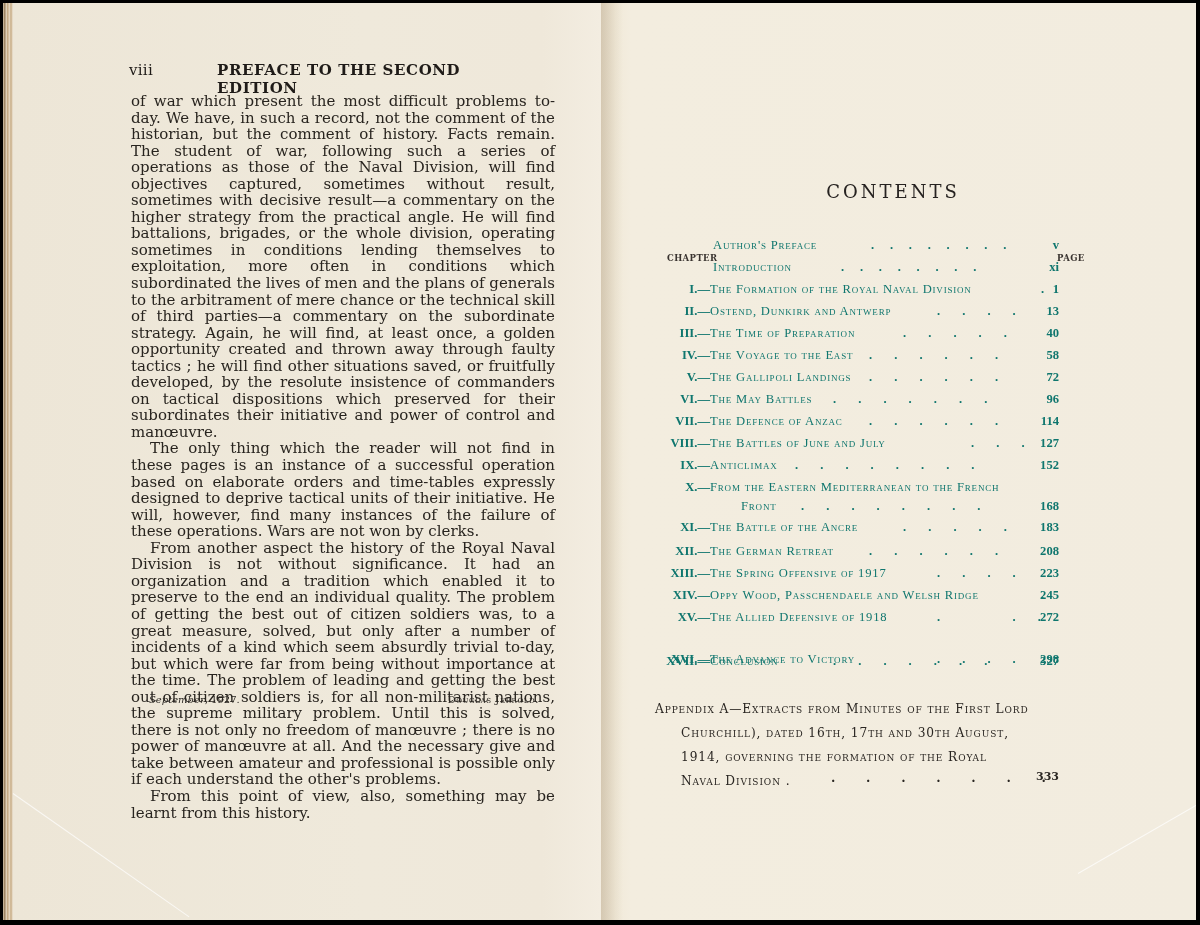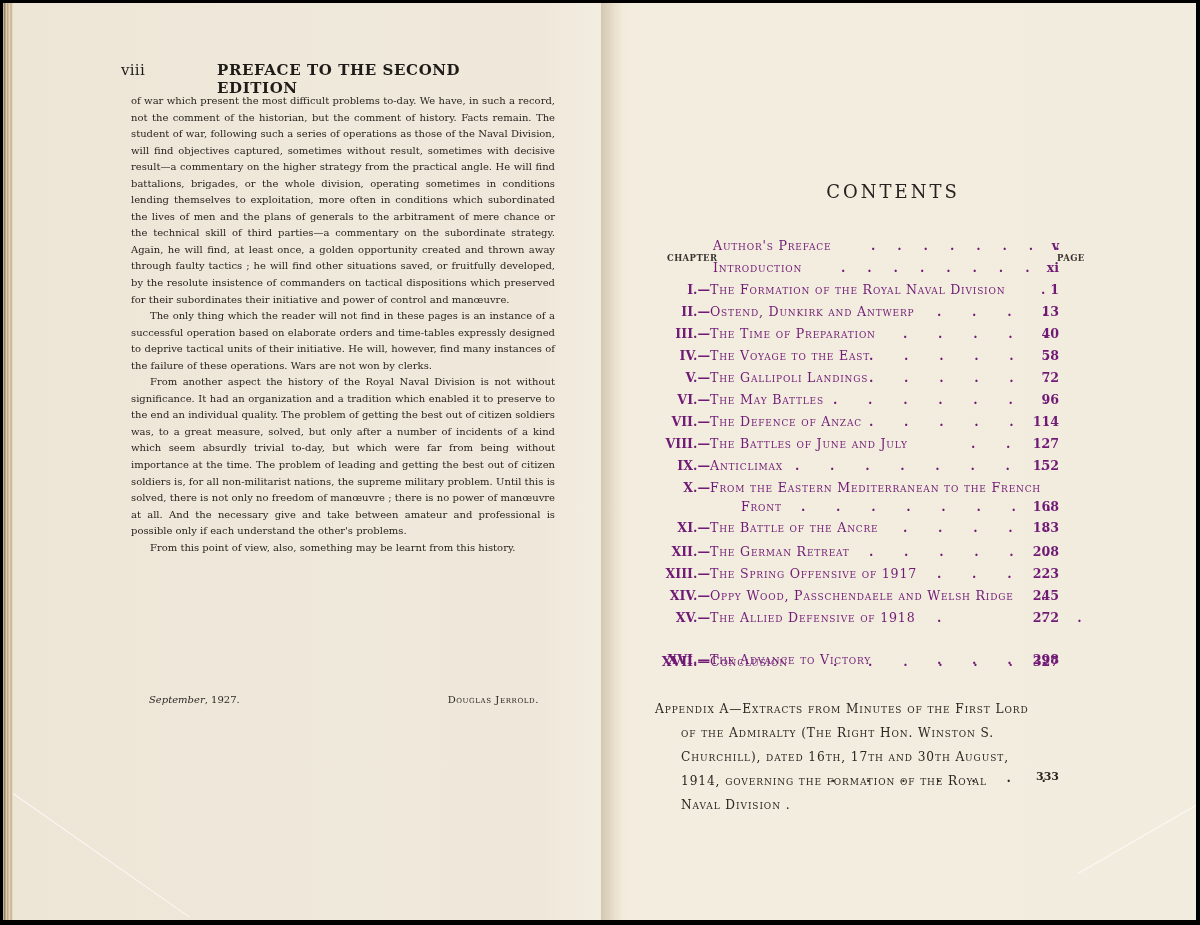--- a/index.html
+++ b/index.html
@@ -36,25 +36,25 @@
   .fold-line {
     position:absolute; height:1px; background:rgba(255,255,255,0.7);
     transform-origin:left center;
   }
 
   
   .running-head {
     position:absolute; left:118px; top:58px; width:420px;
     font-size:15px; letter-spacing:0.3px; color:#1f1b18;
   }
-  .running-head .folio { position:absolute; left:0; top:0; }
+  .running-head .folio { position:absolute; left:8px; top:0; }
   .running-head .title { position:absolute; left:84px; top:0; font-weight:bold; letter-spacing:0.6px;margin-left:12px; }
   .body-text {
     position:absolute; left:128px; top:90px; width:424px;
-    font-size:10px; line-height:16.55px; text-align:justify;
+    font-size:15px; line-height:16.55px; text-align:justify;
     color:#28241f;
   }
   .body-text p { margin:0; text-indent:0; }
   .body-text p.indent { text-indent:19px; }
   .signature {
     position:absolute; left:146px; top:691px; width:390px; font-size:10px;
   }
   .signature .date { font-style:italic; }
   .signature .year { font-style:normal; }
   .signature .author { position:absolute; right:0; top:0; font-variant:small-caps; letter-spacing:0.6px; }
@@ -62,21 +62,21 @@
   
   .toc-title {
     position:absolute; left:820px; top:178px; width:140px; text-align:center;
     font-size:18px; letter-spacing:3px; color:#262220;
   }
   .toc-hdr {
     position:absolute; top:222px; font-size:8.5px; font-weight:bold; letter-spacing:0.4px; color:#3a3430;margin-top:28px;
   }
   .toc-row {
     position:absolute; left:640px; width:416px; height:20px;
-    font-size:12.6px; color:#701a75;
+    font-size:12.6px; color:#0f766e;font-family:Liberation Serif, serif;
   }
   .toc-row .num {
     position:absolute; right:calc(100% - 67px); top:0; font-weight:bold; white-space:nowrap;
   }
   .toc-row .label {
     position:absolute; left:67px; top:0; font-variant:small-caps; letter-spacing:0.8px; white-space:nowrap;
   }
   .toc-row .label.nonum { left:70px; }
   .toc-row .dots {
     position:absolute; top:0; font-weight:bold; white-space:nowrap; letter-spacing:0;
@@ -263,20 +263,19 @@
 
   <div class="toc-row" style="top:651px;">
     <span class="num">XVII.—</span>
     <span class="label">Conclusion</span>
     <span class="dots" style="left: 190px; white-space: pre;">.       .       .       .       .       .       .</span>
     <span class="pg">327</span>
   </div>
 
   <div class="appendix">
     <span class="line first">Appendix A—Extracts from Minutes of the First Lord</span>
-    <span class="line" style="padding-left:20px;">of the Admiralty (The Right Hon. Winston S.</span>
     <span class="line" style="padding-left:20px;">Churchill), dated 16th, 17th and 30th August,</span>
     <span class="line" style="padding-left:20px;">1914, governing the formation of the Royal</span>
     <span class="line" style="padding-left:20px;">Naval Division .</span>
   </div>
   <span class="appendix-dots" style="left: 828px; white-space: pre;">.       .       .       .       .       .       .</span>
   <span class="appendix-pg">333</span>
 </div>
 
 </body></html>

